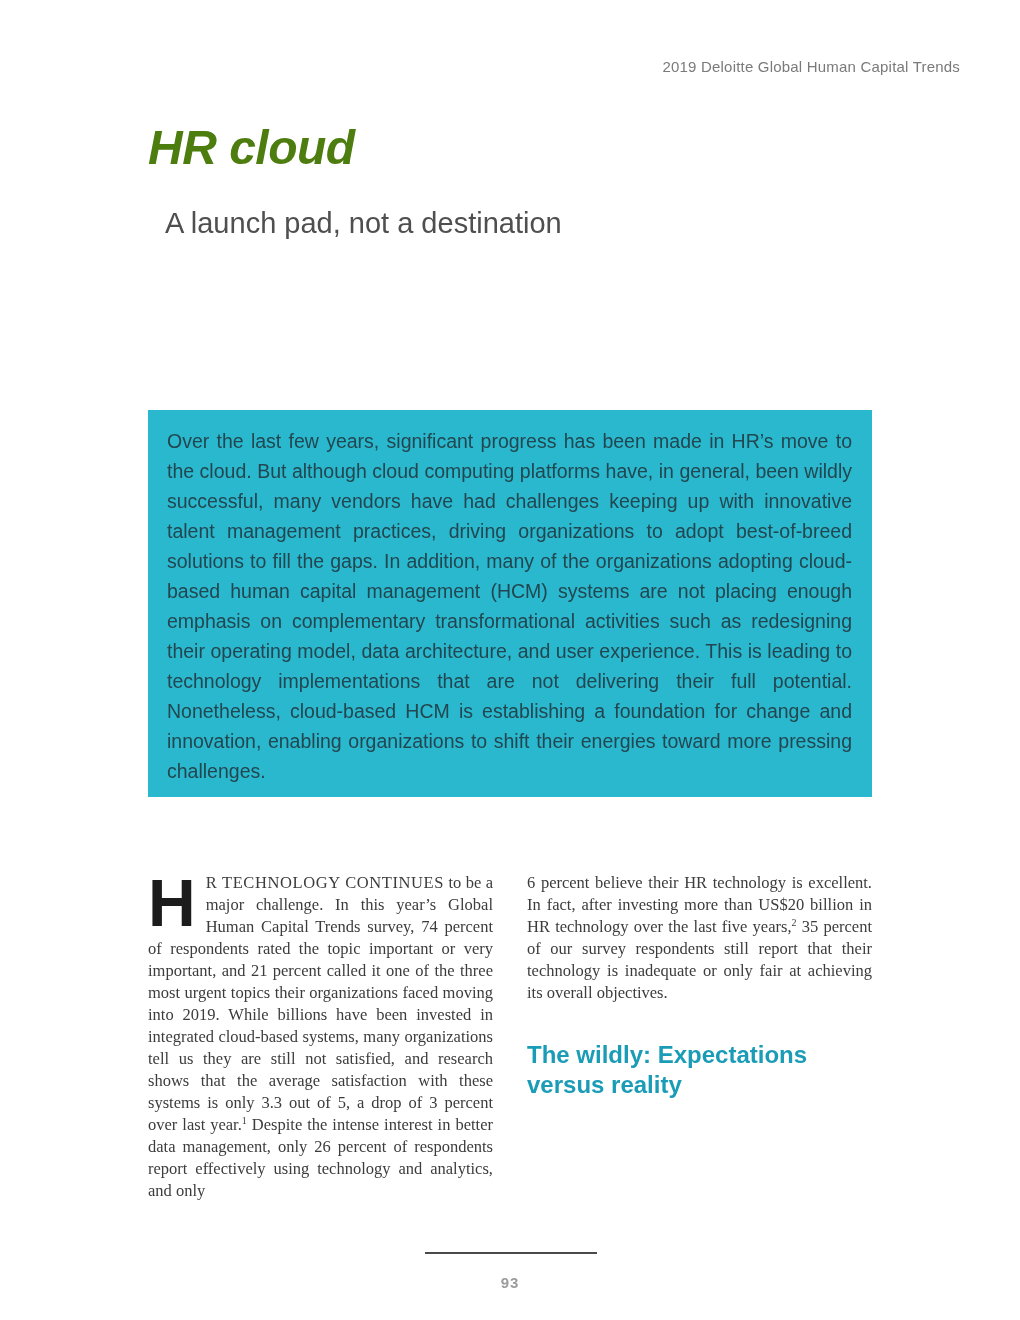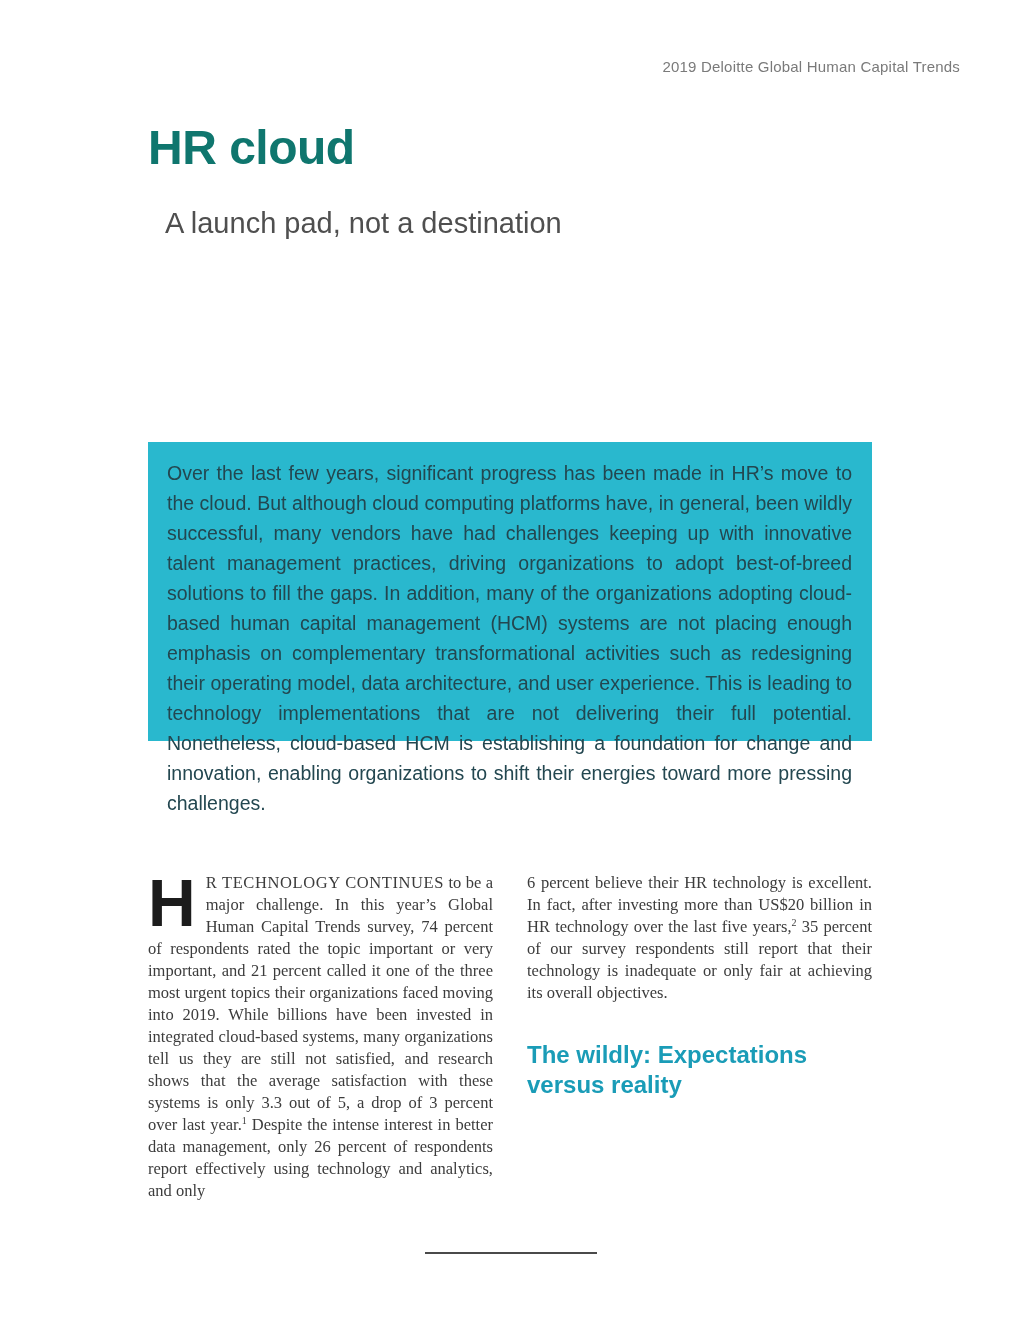--- a/index.html
+++ b/index.html
@@ -23,43 +23,43 @@
     font-size: 15px;
     color: #7a7a7a;
     letter-spacing: 0.2px;
   }
   .article-title {
     position: absolute;
     left: 148px;
     top: 120px;
     font-size: 48px;
     font-weight: 700;
-    color: #0f766e;
+    color: #4d7c0f;
     letter-spacing: -0.5px;
     margin: 0;
+    font-style: italic;
   }
   .article-subtitle {
     position: absolute;
     left: 150px;
     top: 192px;
     font-size: 29px;
     font-weight: 400;
     color: #4f4f4f;
     margin: 15px;
   }
   .summary-box {
     position: absolute;
     left: 148px;
     top: 410px;
     width: 724px;
-    height: 299px;
+    height: 387px;
     background: #29B8CE;
     box-sizing: border-box;
     padding: 16px 20px 0 19px;
-    margin-top: 32px;
   }
   .summary-box p {
     margin: 0;
     font-size: 19.5px;
     line-height: 30px;
     color: #234750;
     text-align: justify;
   }
   .columns {
     position: absolute;
@@ -155,14 +155,15 @@
       <p>
         <span>6 percent believe their HR technology is excellent. In fact, after investing more than US$20 billion in HR technology over the last five years,</span><span class="footnote-ref">2</span><span> 35 percent of our survey respondents still report that their technology is inadequate or only fair at achieving its overall objectives.</span>
       </p>
       <h3 class="section-heading">The wildly: Expectations versus reality</h3>
     </div>
 
   </div>
 
   <div class="footer-rule"></div>
 
+  <div class="page-number">93</div>
 
 </div>
 
 </body></html>

